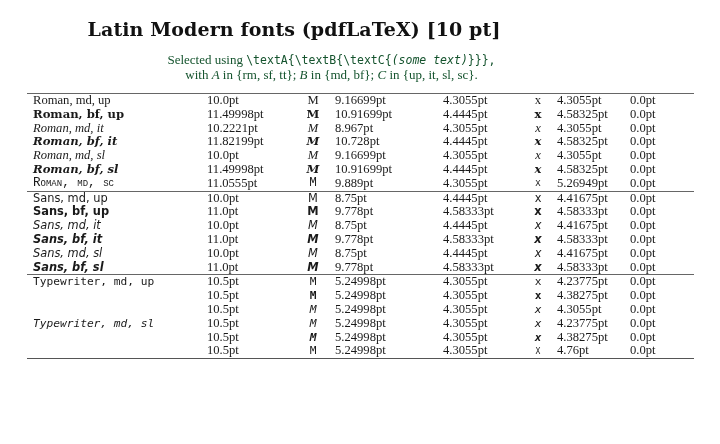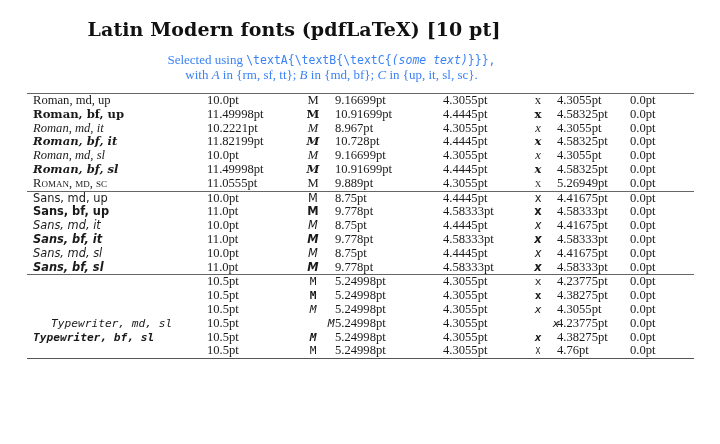--- a/index.html
+++ b/index.html
@@ -27,21 +27,21 @@
     letter-spacing: 0.1px;
     color: #111;
   }
   .caption {
     position: absolute;
     left: 0;
     width: 663px;
     text-align: center;
     font-family: "Liberation Serif", serif;
     font-size: 13px;
-    color: #3b82f6;
+    color: #14532d;
   }
   .caption.l1 { top: 52px; }
   .caption.l2 { top: 67px; }
   .tt { font-family: "DejaVu Sans Mono", "Liberation Mono", monospace; font-size: 11.5px; }
   .tt-it { font-family: "DejaVu Sans Mono", "Liberation Mono", monospace; font-size: 11.5px; font-style: italic; }
   .it { font-style: italic; }
 
   .table {
     position: absolute;
     left: 27px;
@@ -72,31 +72,31 @@
   .c-xh { left: 530px; }
   .c-xd { left: 603px; }
 
   
   .f-rm-md-up { font-family: "Liberation Serif", serif; }
   .f-rm-bf-up { font-family: "DejaVu Serif", serif; font-weight: bold; font-size: 11.6px; }
   .f-rm-md-it { font-family: "Liberation Serif", serif; font-style: italic; }
   .f-rm-bf-it { font-family: "DejaVu Serif", serif; font-weight: bold; font-style: italic; font-size: 11.6px; }
   .f-rm-md-sl { font-family: "Liberation Serif", serif; font-style: oblique; }
   .f-rm-bf-sl { font-family: "DejaVu Serif", serif; font-weight: bold; font-style: oblique; font-size: 11.6px; }
-  .f-rm-md-sc { font-family: Liberation Serif, serif; font-variant: small-caps; text-align: center; }
+  .f-rm-md-sc { font-family: Liberation Mono, monospace; font-variant: small-caps; text-align: center; }
   .f-sf-md-up { font-family: "DejaVu Sans", sans-serif; font-size: 11.4px; }
   .f-sf-bf-up { font-family: "DejaVu Sans", sans-serif; font-weight: bold; font-size: 11.4px; }
   .f-sf-md-it { font-family: "DejaVu Sans", sans-serif; font-style: italic; font-size: 11.4px; }
   .f-sf-bf-it { font-family: "DejaVu Sans", sans-serif; font-weight: bold; font-style: italic; font-size: 11.4px; }
   .f-sf-md-sl { font-family: "DejaVu Sans", sans-serif; font-style: oblique; font-size: 11.4px; }
   .f-sf-bf-sl { font-family: "DejaVu Sans", sans-serif; font-weight: bold; font-style: oblique; font-size: 11.4px; }
   .f-tt-md-up { font-family: "DejaVu Sans Mono", monospace; font-size: 11.2px; }
   .f-tt-bf-up { font-family: "DejaVu Sans Mono", monospace; font-weight: bold; font-size: 11.2px; }
   .f-tt-md-it { font-family: "DejaVu Sans Mono", monospace; font-style: italic; font-size: 11.2px; }
-  .f-tt-md-sl { font-family: "DejaVu Sans Mono", monospace; font-style: oblique; font-size: 11.2px; margin-left: 18px; }
+  .f-tt-md-sl { font-family: "DejaVu Sans Mono", monospace; font-style: oblique; font-size: 11.2px; }
   .f-tt-bf-sl { font-family: "DejaVu Sans Mono", monospace; font-weight: bold; font-style: oblique; font-size: 11.2px; }
   .f-tt-md-sc { font-family: "DejaVu Sans Mono", monospace; font-variant: small-caps; font-size: 11.2px; }
 </style>
 </head>
 <body>
 
 <div class="title">Latin Modern fonts (pdfLaTeX) [10 pt]</div>
 
 <div class="caption l1"><span>Selected using </span><span class="tt"><span>\textA</span></span><span class="tt">{</span><span class="tt">\textB</span><span class="tt">{</span><span class="tt">\textC</span><span class="tt">{</span><span class="tt-it">(some text)</span><span class="tt">}}},</span></div>
 
@@ -236,20 +236,21 @@
           <span class="cell c-mw">9.778pt</span>
           <span class="cell c-ex">4.58333pt</span>
           <span class="cell c-xs f-sf-bf-sl">x</span>
           <span class="cell c-xh">4.58333pt</span>
           <span class="cell c-xd">0.0pt</span>
         </div>
       </div>
       <div class="rule"></div>
       <div>
         <div class="row">
+          <span class="cell c-font f-tt-md-up">Typewriter, md, up</span>
           <span class="cell c-em">10.5pt</span>
           <span class="cell c-ms f-tt-md-up">M</span>
           <span class="cell c-mw">5.24998pt</span>
           <span class="cell c-ex">4.3055pt</span>
           <span class="cell c-xs f-tt-md-up">x</span>
           <span class="cell c-xh">4.23775pt</span>
           <span class="cell c-xd">0.0pt</span>
         </div>
         <div class="row">
           <span class="cell c-em">10.5pt</span>
@@ -273,21 +274,20 @@
           <span class="cell c-font f-tt-md-sl">Typewriter, md, sl</span>
           <span class="cell c-em">10.5pt</span>
           <span class="cell c-ms f-tt-md-sl">M</span>
           <span class="cell c-mw">5.24998pt</span>
           <span class="cell c-ex">4.3055pt</span>
           <span class="cell c-xs f-tt-md-sl">x</span>
           <span class="cell c-xh">4.23775pt</span>
           <span class="cell c-xd">0.0pt</span>
         </div>
         <div class="row">
-          <span class="cell c-font f-tt-bf-sl">Typewriter, bf, sl</span>
           <span class="cell c-em">10.5pt</span>
           <span class="cell c-ms f-tt-bf-sl">M</span>
           <span class="cell c-mw">5.24998pt</span>
           <span class="cell c-ex">4.3055pt</span>
           <span class="cell c-xs f-tt-bf-sl">x</span>
           <span class="cell c-xh">4.38275pt</span>
           <span class="cell c-xd">0.0pt</span>
         </div>
         <div class="row">
           <span class="cell c-em">10.5pt</span>

